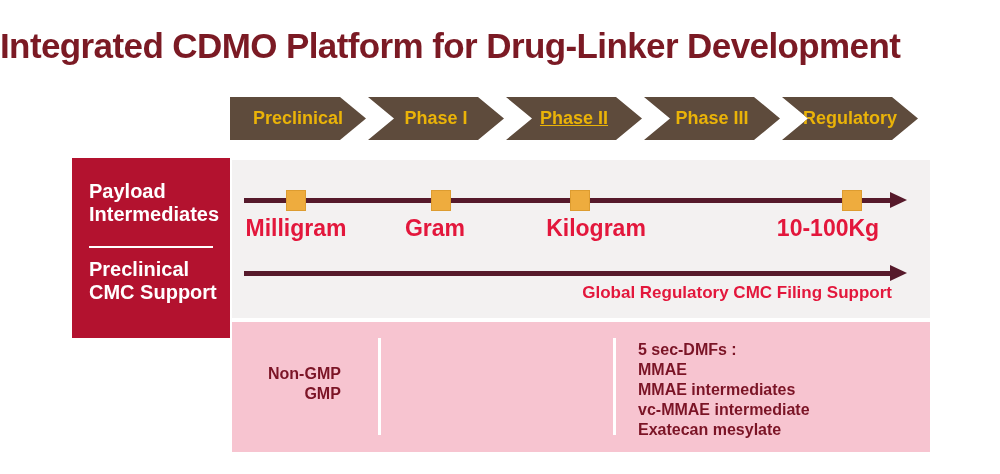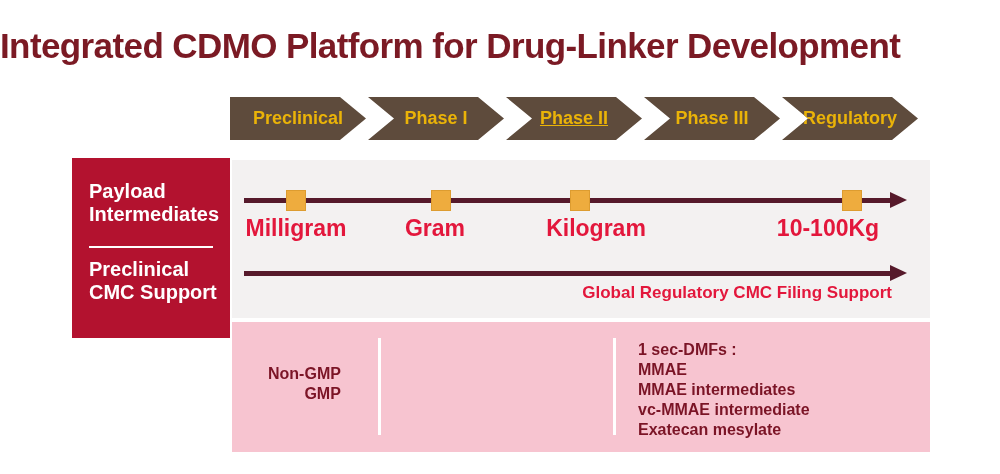--- a/index.html
+++ b/index.html
@@ -90,20 +90,20 @@
       <div class="mlabel" style="left: 284px;">Kilogram</div>
       <div class="marker" style="left: 610px;"></div>
       <div class="mlabel" style="left: 516px;">10-100Kg</div>
     </div>
 
   <div class="pink-panel" id="pink-panel">
     <div class="pdivider pd1"></div>
     <div class="pdivider pd2"></div>
   <div class="pcol" style="left: 36px; top: 42px; text-align: right;">Non-GMP
 GMP</div>
-      <div class="pcol" style="left: 406px; top: 18px;">1 sec-DMFs :
+      <div class="pcol" style="left: 406px; top: 18px;">5 sec-DMFs :
 MMAE
 MMAE intermediates
 vc-MMAE intermediate
 Exatecan mesylate</div>
     </div>
 
 </div>
 
 </body></html>

